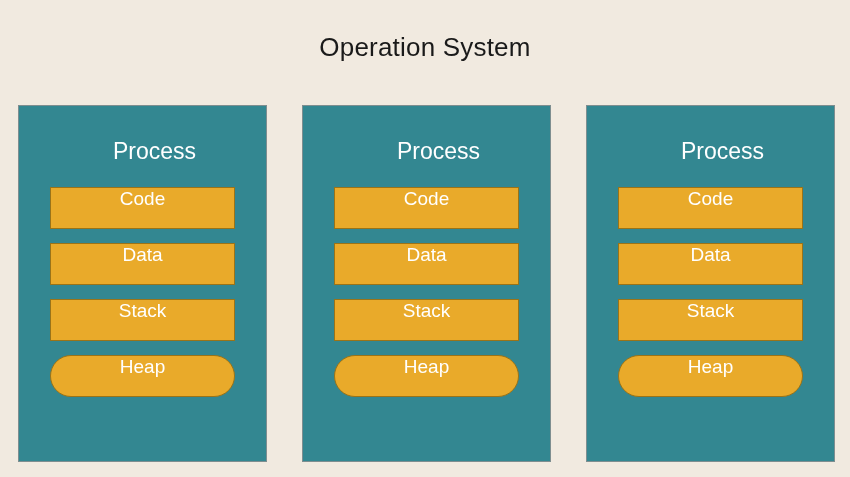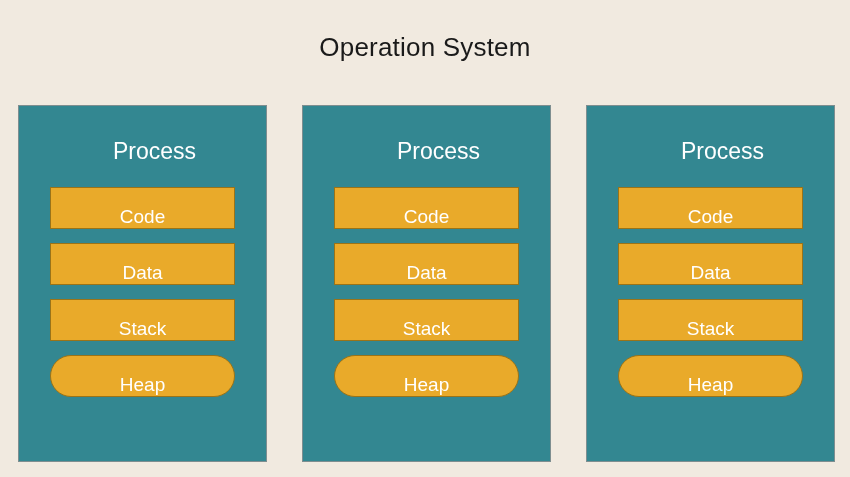--- a/index.html
+++ b/index.html
@@ -65,21 +65,21 @@
   }
   .segment {
     position: relative;
     width: 185px;
     height: 42px;
     background: #E9AA2A;
     border: 1px solid #9A7318;
     box-sizing: border-box;
     margin-bottom: 14px;
     display: flex;
-    align-items: flex-end;
+    align-items: flex-start;
     justify-content: center;
   }
   .segment:last-child {
     margin-bottom: 0;
     border-radius: 21px;
   }
   .segment-label {
     font-size: 19px;
     line-height: 22px;
     color: #FFFFFF;

